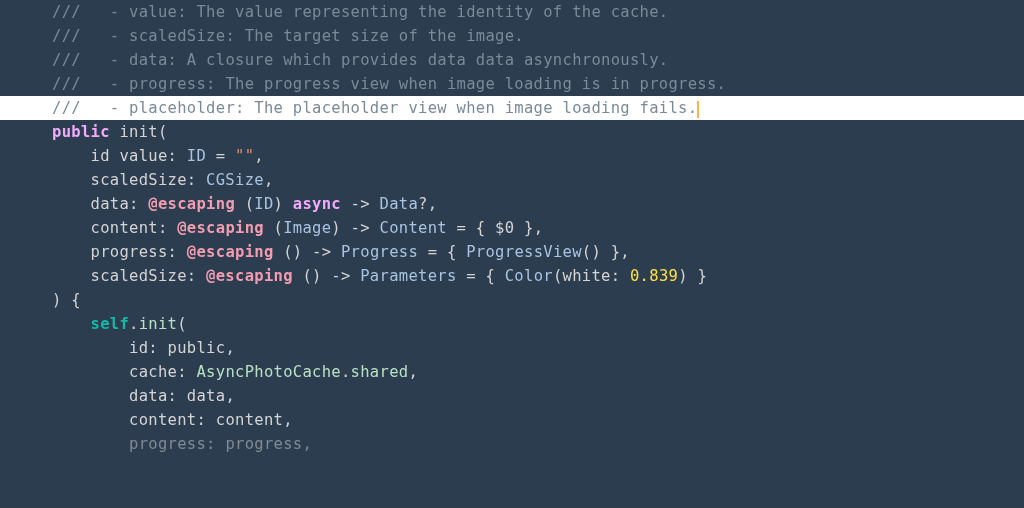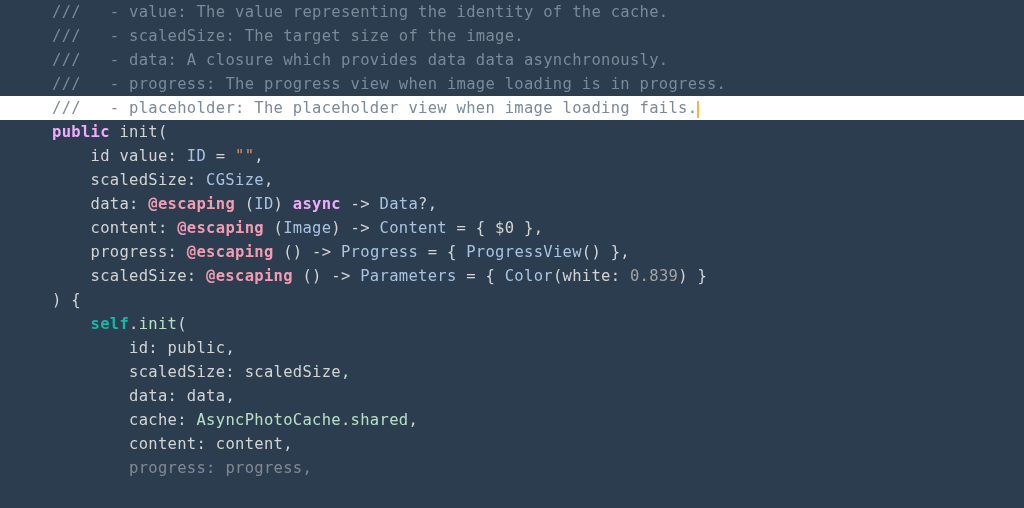--- a/index.html
+++ b/index.html
@@ -36,21 +36,21 @@
       background: #f5b740;
       vertical-align: text-bottom;
       margin-bottom: -1px;
     }
     .comment { color: #7b8a99; }
     .keyword { color: #f0abfc; font-weight: bold; }
     .type { color: #a9c3e0; }
     .self-kw { color: #14b8a6; font-weight: bold; }
     .method { color: #b8e0c5; }
     .string { color: #e38a6c; }
-    .number { color: #a3a3a3; }
+    .number { color: #fde047; }
     .at-kw { color: #f29cb1; font-weight: bold; }
     .usertype { color: #b8e0c5; }
     .pale { color: #d4d4d4; }
   </style>
 </head>
 <body>
 
 <div class="editor">
 
 
@@ -78,23 +78,22 @@
 <div class="line"><span class="pale">    progress: </span><span class="at-kw">@escaping</span><span class="pale"> () -&gt; </span><span class="type">Progress</span><span class="pale"> = { </span><span class="type">ProgressView</span><span class="pale">() },</span></div>
 
 <div class="line"><span class="pale">    scaledSize: </span><span class="at-kw">@escaping</span><span class="pale"> () -&gt; </span><span class="type">Parameters</span><span class="pale"> = { </span><span class="type">Color</span><span class="pale">(</span><span class="pale">white</span><span class="pale">: </span><span class="number">0.839</span><span class="pale">) }</span></div>
 
 <div class="line"><span class="pale">) {</span></div>
 
 <div class="line"><span class="self-kw">    self</span><span class="pale">.</span><span class="method">init</span><span class="pale">(</span></div>
 
 <div class="line"><span class="pale">        id: </span><span class="pale">public,</span></div>
 
-<div class="line"><span class="pale">        scaledSize: </span><span class="pale">scaledSize,</span></div>
+
+<div class="line"><span class="pale">        cache: </span><span class="usertype">AsyncPhotoCache</span><span class="pale">.</span><span class="method">shared</span><span class="pale">,</span></div>
 
 <div class="line"><span class="pale">        data: </span><span class="pale">data,</span></div>
-
-<div class="line"><span class="pale">        cache: </span><span class="usertype">AsyncPhotoCache</span><span class="pale">.</span><span class="method">shared</span><span class="pale">,</span></div>
 
 <div class="line"><span class="pale">        content: </span><span class="pale">content,</span></div>
 
 <div class="line" style="opacity:0.5;"><span class="pale">        progress: </span><span class="pale">progress,</span></div>
 
 </div>
 
 </body></html>

